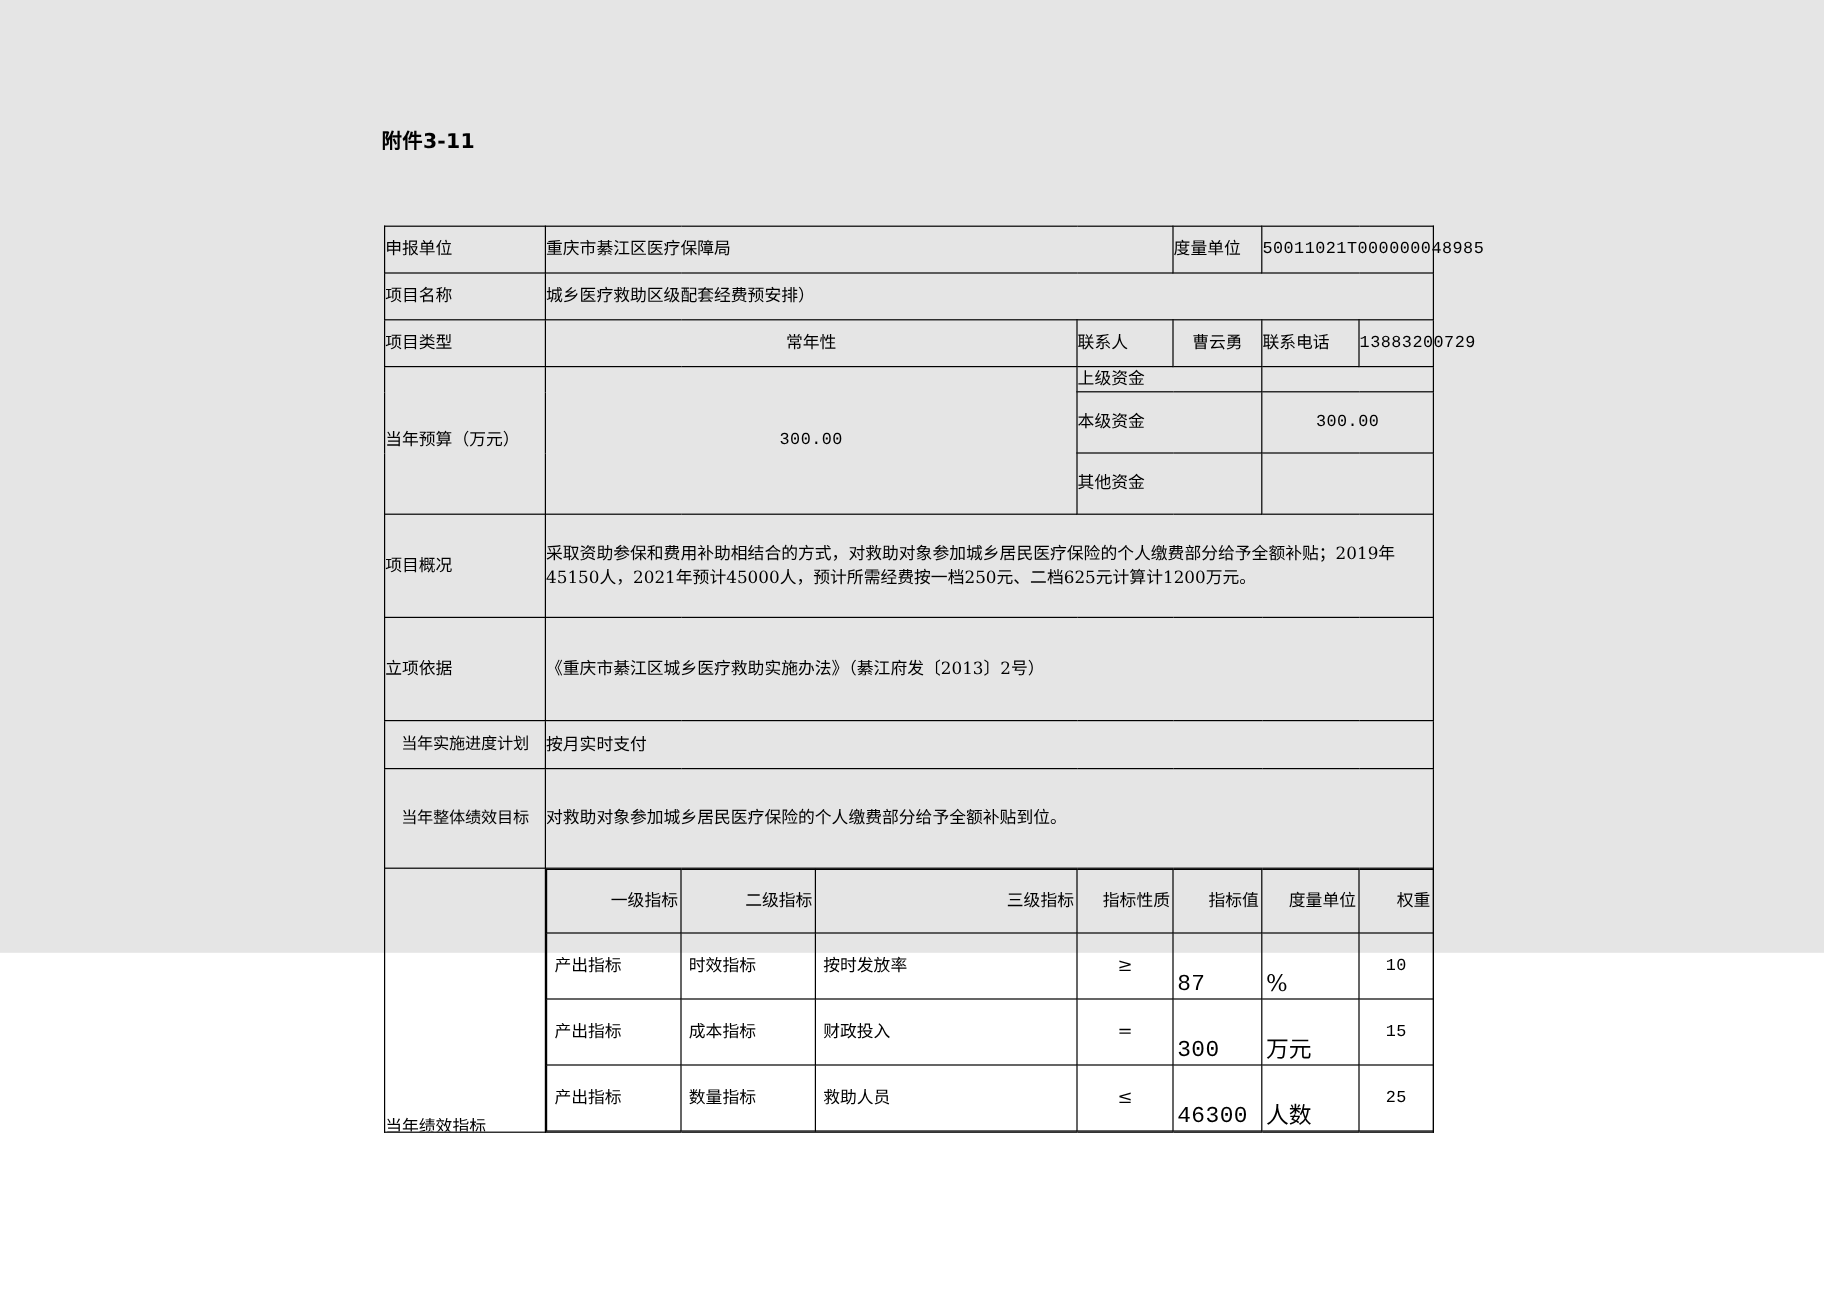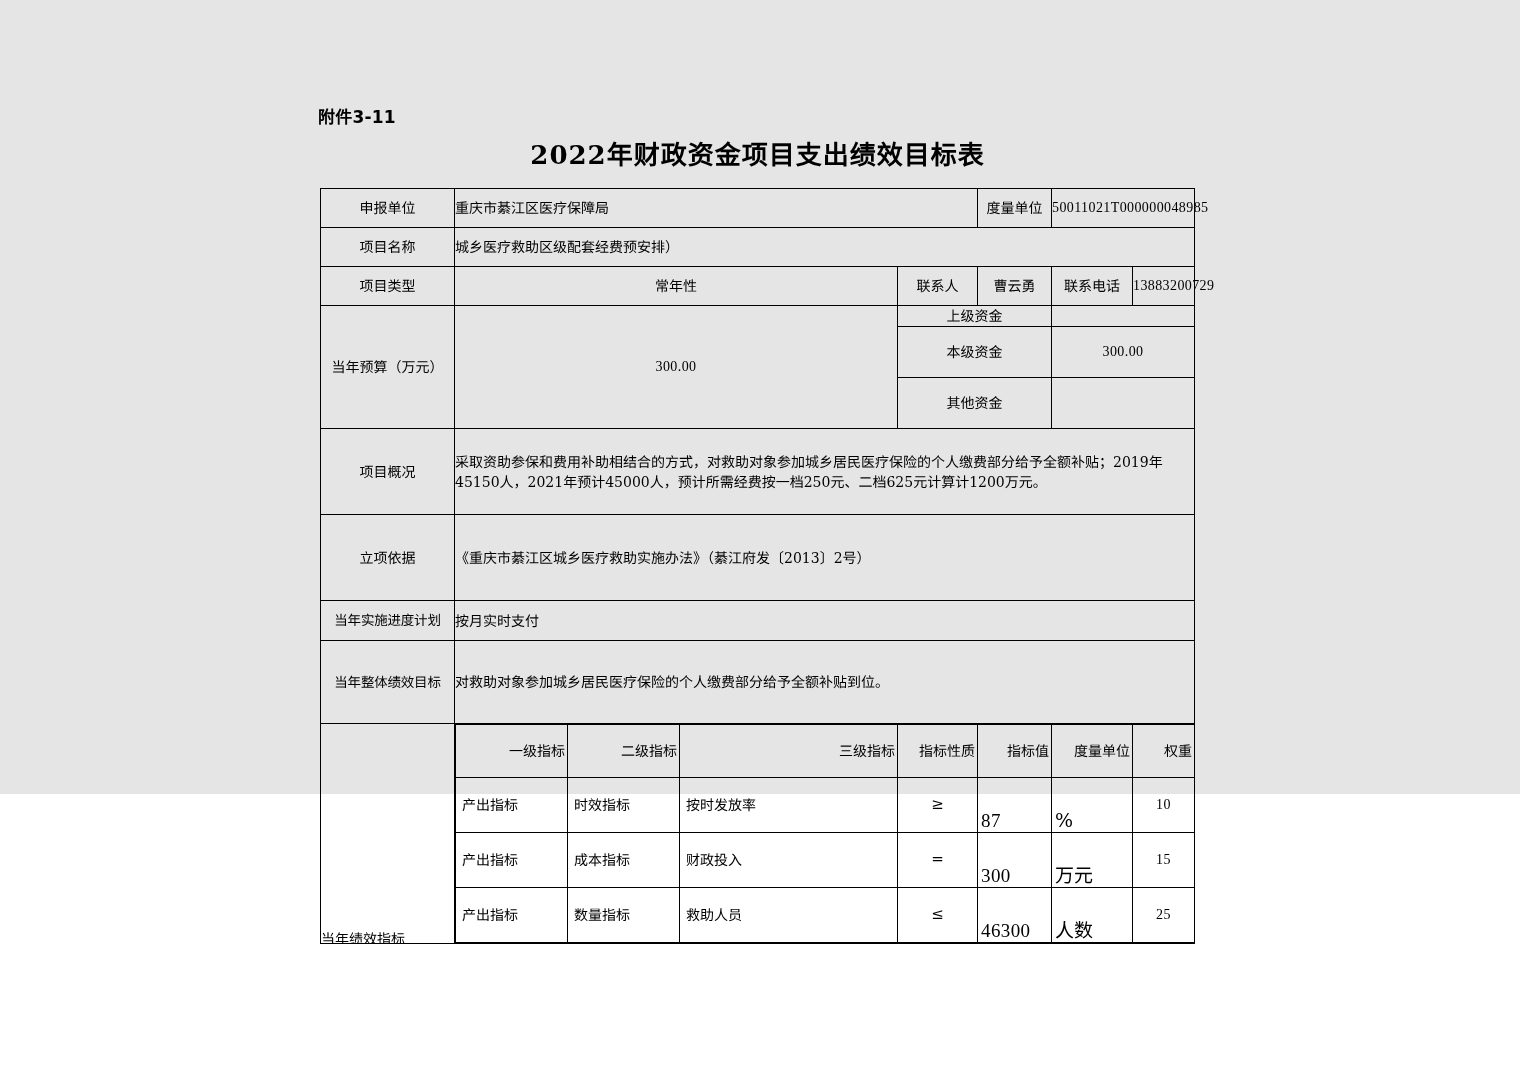--- a/index.html
+++ b/index.html
@@ -73,21 +73,20 @@
     font-size: 14px;
   }
   table.main td {
     border: 1px solid #000000;
     padding: 0;
     vertical-align: middle;
     line-height: 1.45;
   }
 
   .lbl {
-    text-align: center;
     font-size: 14px;
     padding: 2px 3px;
     margin-left: 16px;
   }
   .lbl-tight {
     text-align: center;
     font-size: 13.5px;
     padding: 2px 1px;
     letter-spacing: -0.2px;
     white-space: nowrap;
@@ -109,21 +108,21 @@
     font-size: 14px;
     line-height: 1.5;
   }
   .val-mid-left {
     vertical-align: middle;
     text-align: left;
     padding: 3px 7px;
     font-size: 14px;
   }
   .num {
-    font-family: Liberation Serif, serif;
+    font-family: Liberation Mono, monospace;
     letter-spacing: 0.4px;
     margin-top: 35px;
   }
 
   
   table.ind {
     border-collapse: collapse;
     width: 100%;
     table-layout: fixed;
     font-family: "DejaVu Serif", "Liberation Serif", serif;
@@ -189,21 +188,20 @@
     white-space: nowrap;
   }
 </style>
 </head>
 <body>
 
 <div class="page">
 
   <div class="attach-label">附件3-11</div>
 
-  <div class="doc-title">2022年财政资金项目支出绩效目标表</div>
 
 
   <div class="tbl-wrap">
     <table class="main">
       <colgroup>
         <col style="width:134px">
         <col style="width:113px">
         <col style="width:112px">
         <col style="width:218px">
         <col style="width:80px">

